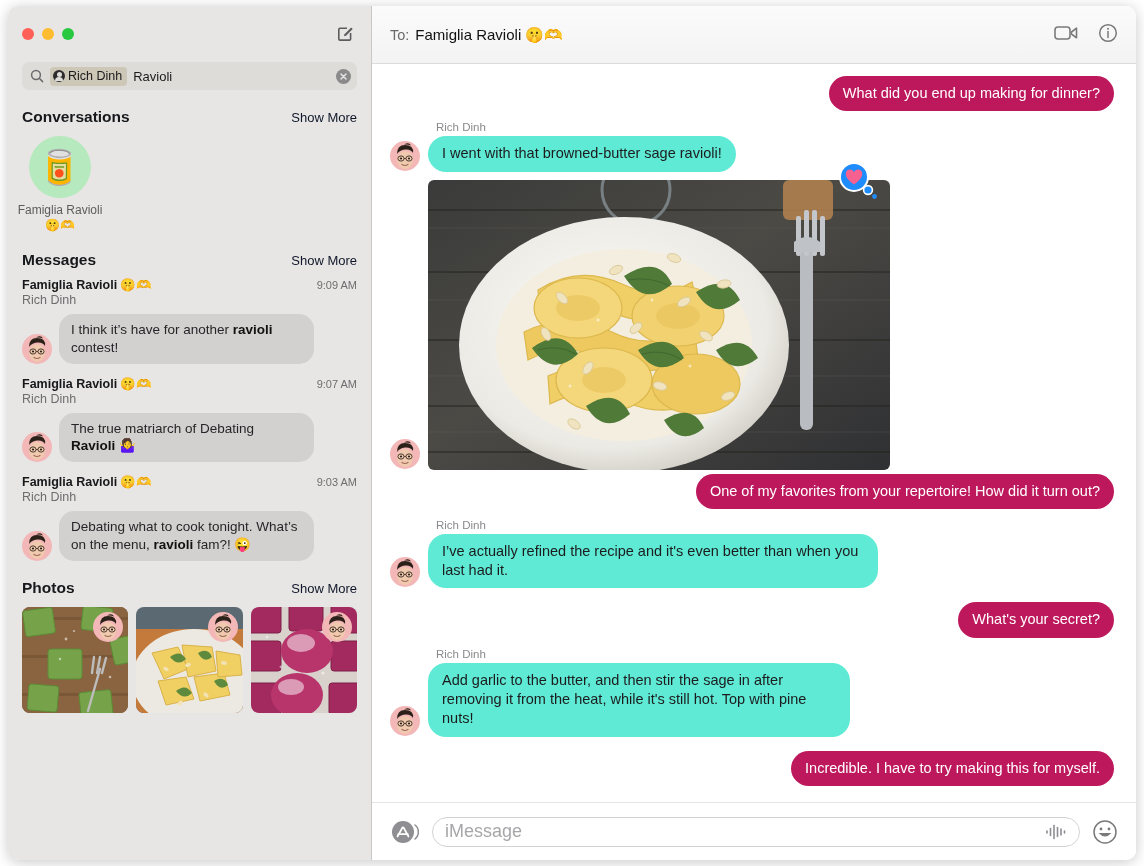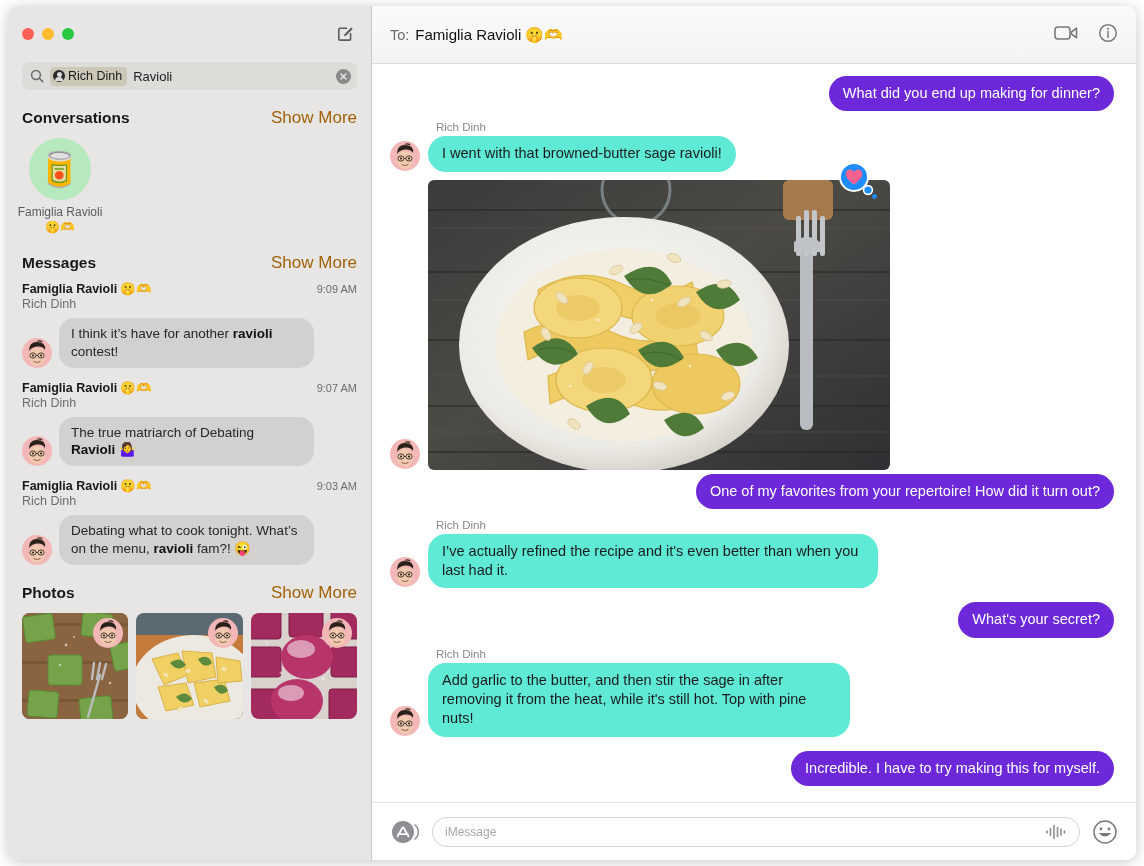--- a/index.html
+++ b/index.html
@@ -67,21 +67,21 @@
     background: #8a8a8a; display: flex; align-items: center; justify-content: center;
     flex: 0 0 15px; }
 
   .sidebar-scroll { flex: 1; overflow: hidden; padding: 0 0 4px 0; }
 
   .sec-head {
     display: flex; align-items: baseline; justify-content: space-between;
     padding: 8px 14px 6px 14px;
   }
   .sec-title { font-size: 15.5px; font-weight: bold; color: #16181c; }
-  .show-more { font-size: 17px; color: #a16207; }
+  .show-more { font-size: 13px; color: #0f172a; }
 
   
   .conv-row { padding: 4px 14px 10px 14px; display: flex; gap: 14px; }
   .conv-item { width: 76px; display: flex; flex-direction: column; align-items: center; }
   .conv-avatar {
     width: 62px; height: 62px; border-radius: 50%;
     background: #b6e9bd; display: flex; align-items: center; justify-content: center;
     font-size: 34px; line-height: 1;
   }
   .conv-label {
@@ -136,21 +136,21 @@
 
   .row { display: flex; margin-bottom: 2px; }
   .row.out { justify-content: flex-end; }
   .row.in { align-items: flex-end; gap: 8px; }
 
   .bubble {
     font-size: 14.5px; line-height: 1.33; padding: 8px 14px;
     border-radius: 18px; position: relative; max-width: 460px;
     word-wrap: break-word;
   }
-  .bubble.blue { background: #6d28d9; color: #fff; }
+  .bubble.blue { background: #be185d; color: #fff; }
   .bubble.blue::after {
     content: ""; position: absolute; right: -5px; bottom: 0;
     width: 14px; height: 16px; background: #1f8cfd;
     border-bottom-left-radius: 14px; z-index: -1;
   }
   .bubble.gray { background: #5eead4; color: #1c1c1e; }
   .bubble.gray::after {
     content: ""; position: absolute; left: -5px; bottom: 0;
     width: 14px; height: 16px; background: #e9e9eb;
     border-bottom-right-radius: 14px; z-index: -1;
@@ -170,21 +170,21 @@
   .composer {
     height: 58px; flex: 0 0 58px; background: #fff;
     border-top: 1px solid #e4e4e4;
     display: flex; align-items: center; gap: 12px; padding: 0 18px;
   }
   .appstore-btn { width: 30px; height: 30px; flex: 0 0 30px; }
   .input-field {
     flex: 1; height: 30px; border: 1px solid #d3d3d3; border-radius: 15px;
     display: flex; align-items: center; padding: 0 12px;
   }
-  .placeholder { font-size: 12px; color: #a7a7aa; }
+  .placeholder { font-size: 18px; color: #a7a7aa; }
   .audio-icon { margin-left: auto; width: 22px; height: 18px; }
   .emoji-btn { width: 26px; height: 26px; flex: 0 0 26px; }
 </style>
 </head>
 <body>
 
 <svg width="0" height="0" style="position:absolute">
   <defs>
     <g id="memoji">
       <circle cx="15" cy="15" r="15" fill="#f3b7b7"></circle>

